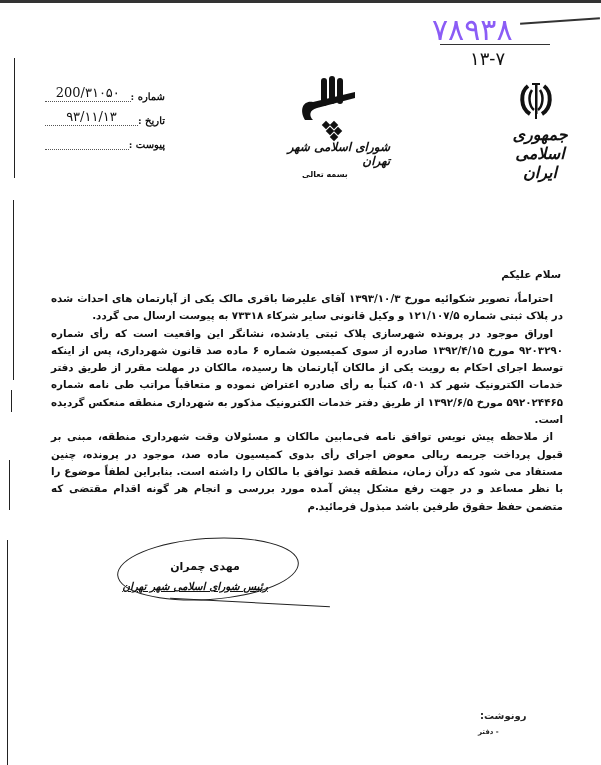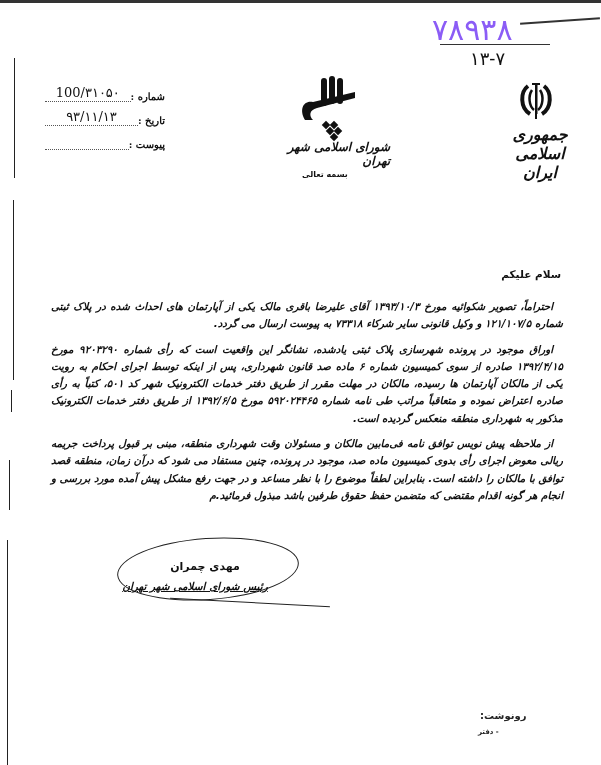--- a/index.html
+++ b/index.html
@@ -26,21 +26,21 @@
   .emblem-caption { position:absolute; left:500px; top:125px; width:80px; text-align:center; font-size:16px; font-weight:bold; font-style:italic; direction:rtl; font-family:"DejaVu Serif", serif; }
 
   .council-logo { position:absolute; left:295px; top:70px; width:70px; height:85px; }
   .council-caption { position:absolute; left:260px; top:140px; width:130px; text-align:right; font-size:12px; font-weight:bold; font-style:italic; direction:rtl; font-family:"DejaVu Serif", serif; }
   .bismillah { position:absolute; left:290px; top:170px; width:70px; text-align:center; font-size:8px; font-weight:bold; direction:rtl; }
 
   .addressee { position:absolute; right:40px; top:211px; direction:rtl; text-align:right; font-weight:bold; font-size:10.5px; line-height:22px; }
   .greeting { position:absolute; right:40px; top:268px; direction:rtl; font-weight:bold; font-size:10.5px; }
 
   .body-text { position:absolute; right:38px; top:290px; width:512px; direction:rtl; text-align:justify; font-size:10.3px; line-height:17.3px; font-weight:bold; }
-  .para { margin:8px 0 0 0; text-indent:10px;font-style:italic; }
+  .para { margin:0 0 0 0; text-indent:10px; }
 
   .signature-oval { position:absolute; left:117px; top:538px; width:180px; height:60px; border:1.3px solid #222; border-radius:50%; transform:rotate(-4deg); }
   .sig-name { position:absolute; left:150px; top:560px; width:110px; text-align:center; direction:rtl; font-size:11px; font-weight:bold; }
   .sig-title { position:absolute; left:100px; top:580px; width:190px; text-align:center; direction:rtl; font-size:10.5px; font-weight:bold; font-style:italic; text-decoration:underline; }
   .sig-stroke { position:absolute; left:170px; top:602px; width:160px; height:1px; background:#222; transform:rotate(3deg); }
 
   .cc-label { position:absolute; left:480px; top:710px; direction:rtl; font-size:10px; font-weight:bold; color:#222; }
   .cc-item { position:absolute; left:478px; top:728px; direction:rtl; font-size:7px; font-weight:bold; color:#222; }
 </style>
 </head>
@@ -54,21 +54,21 @@
 <div class="margin-line ml5"></div>
 
 <div class="handwritten-number">۷۸۹۳۸</div>
 <div class="hw-tail"></div>
 <div class="hw-underline"></div>
 <div class="handwritten-sub">۱۳-۷</div>
 
 <div class="meta-block">
   <div class="meta-row">
     <span class="meta-label">شماره :</span>
-    <span class="meta-value">100/۳۱۰۵۰</span>
+    <span class="meta-value">200/۳۱۰۵۰</span>
   </div>
   <div class="meta-row">
     <span class="meta-label">تاریخ :</span>
     <span class="meta-value">۹۳/۱۱/۱۳</span>
   </div>
   <div class="meta-row">
     <span class="meta-label">پیوست :</span>
     <span class="meta-value"></span>
   </div>
 </div>

